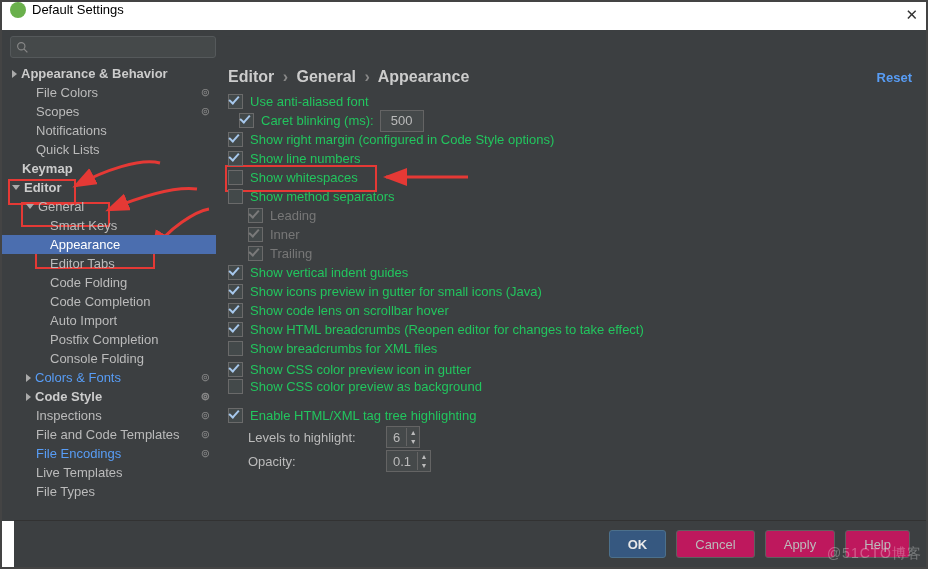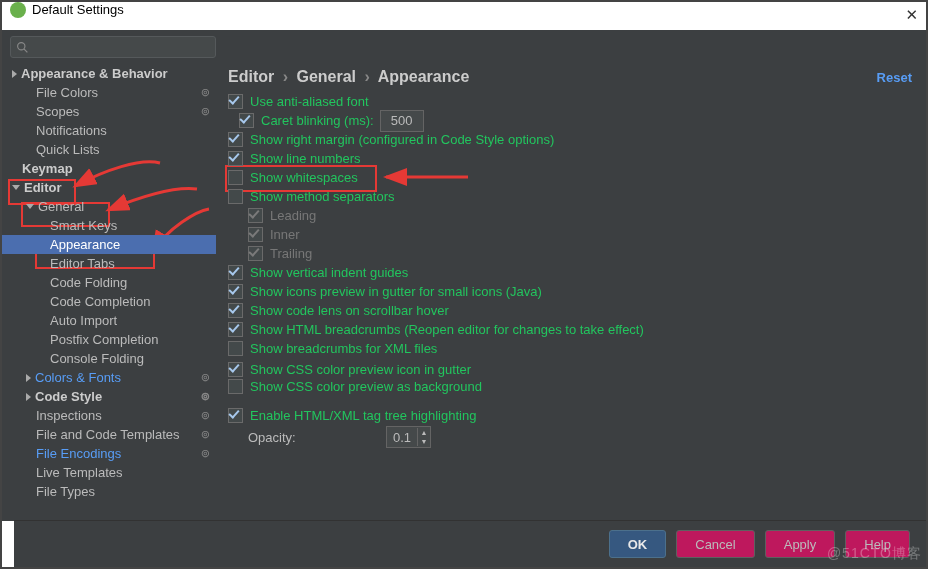--- a/index.html
+++ b/index.html
@@ -259,20 +259,30 @@
               <span class="lbl">Show CSS color preview as background</span>
             </div>
           </div>
 
         <div style="height:10px"></div>
         <div class="opt">
           <span class="chk on"></span>
           <span class="lbl">Enable HTML/XML tag tree highlighting</span>
         </div>
         <div class="fieldrow">
+          <span class="flab">Levels to highlight:</span>
+          <span class="spin">
+              <span class="val">6</span>
+              <span class="btns">
+                <span>▲</span>
+                <span>▼</span>
+              </span>
+            </span>
+        </div>
+        <div class="fieldrow">
           <span class="flab">Opacity:</span>
           <span class="spin">
               <span class="val">0.1</span>
               <span class="btns">
                 <span>▲</span>
                 <span>▼</span>
               </span>
             </span>
         </div>
       </div>

